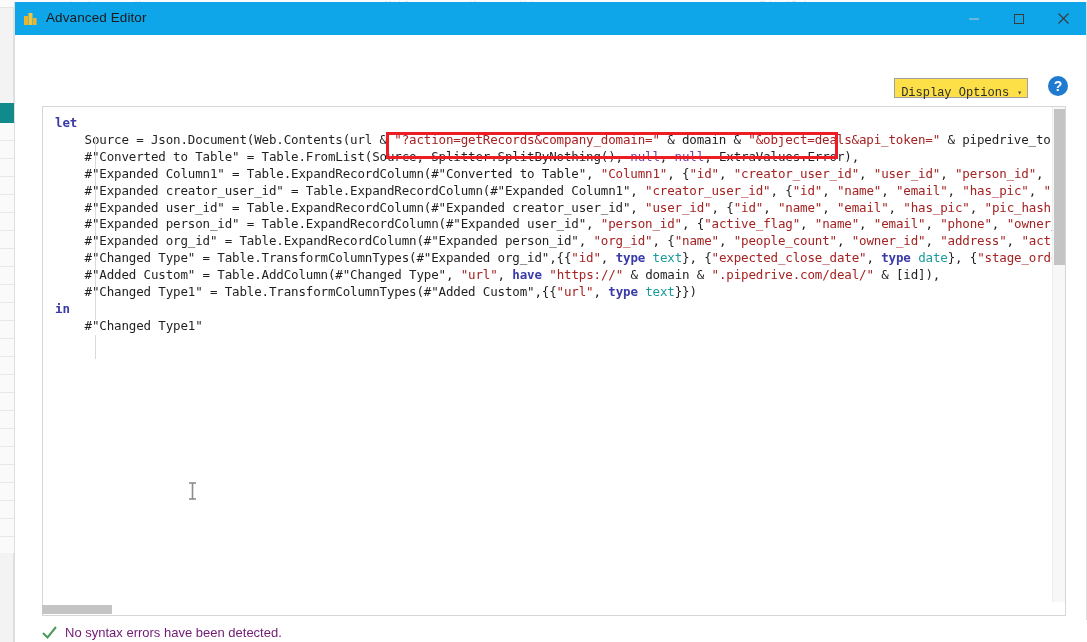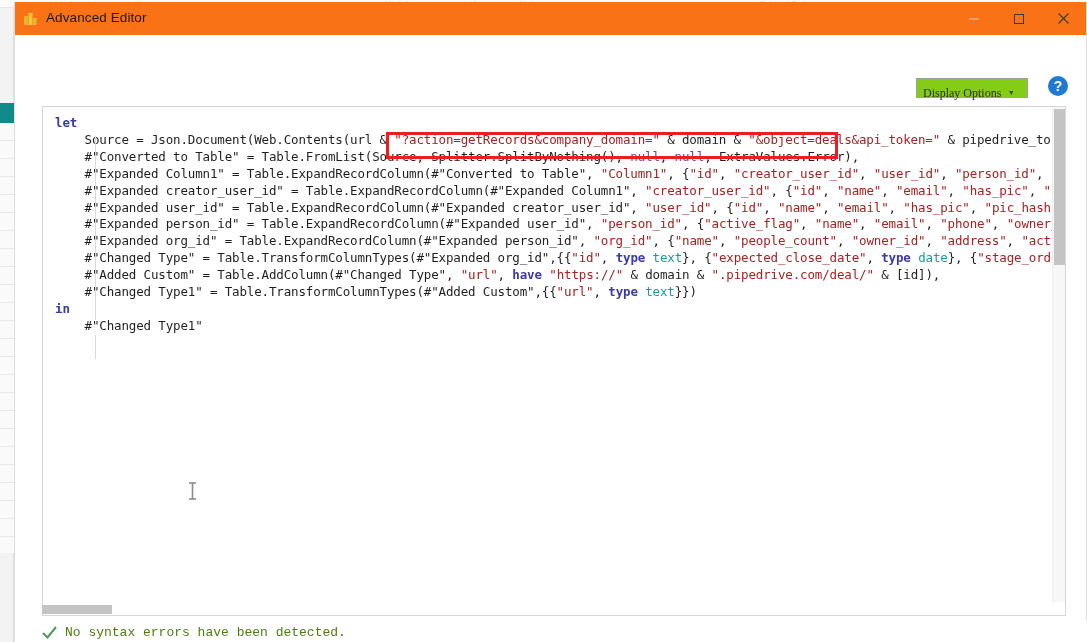--- a/index.html
+++ b/index.html
@@ -44,21 +44,21 @@
     width: 1073px; height: 640px;
     background: #ffffff;
     border: 1px solid #dedede;
     border-top: none;
   }
 
   
   #titlebar {
     position: relative;
     height: 34px;
-    background: #f97316;
+    background: #0ea5e9;
     border-bottom: 1px solid #ffffff;
   }
   #app-icon {
     position: absolute; left: 8px; top: 9px;
     width: 16px; height: 16px;
   }
   #title-text {
     position: absolute; left: 31px; top: 8px;
     font-size: 13.5px; color: #1a1a1a;
     letter-spacing: 0.1px;
@@ -81,25 +81,25 @@
   #page-title {
     position: absolute; left: 21px; top: 8px;
     font-size: 36px; font-weight: 300; color: #4b4b4b;
     font-family: "Liberation Sans", sans-serif;
     letter-spacing: 0.2px;
   }
   #display-options {
     position: absolute; right: 60px; top: 42px;
     height: 20px; min-width: 112px;
     border: 1px solid #a0a0a0;
-    background: #84cc16;
+    background: #fde047;
     display: flex; align-items: center;
     padding: 10px 5px 0 6px;
     font-size: 12px; color: #2c2c2c;
-    font-family: Liberation Serif, serif;
+    font-family: Liberation Mono, monospace;
     cursor: default;
   }
   #display-options .caret {
     margin-left: 8px; font-size: 8px; color: #444; line-height: 1;
   }
   #help-button {
     position: absolute; right: 18px; top: 38px;
     width: 24px; height: 24px; cursor: pointer;
   }
 
@@ -168,22 +168,22 @@
   
   #statusbar {
     position: absolute; left: 0; top: 618px;
     width: 1073px; height: 24px;
     display: flex; align-items: center;
     padding-left: 26px;
     background: #ffffff;
   }
   #check-icon { width: 17px; height: 17px; margin-right: 7px; }
   #status-text {
-    font-size: 13px; color: #4d7c0f;
-    font-family: Liberation Mono, monospace;
+    font-size: 13px; color: #701a75;
+    font-family: Liberation Sans, sans-serif;
     text-align: center;
   }
 
   
   #annotation-box {
     position: absolute;
     left: 371px; top: 130px;
     width: 452px; height: 27px;
     border: 3px solid #ee1c24;
     pointer-events: none;

